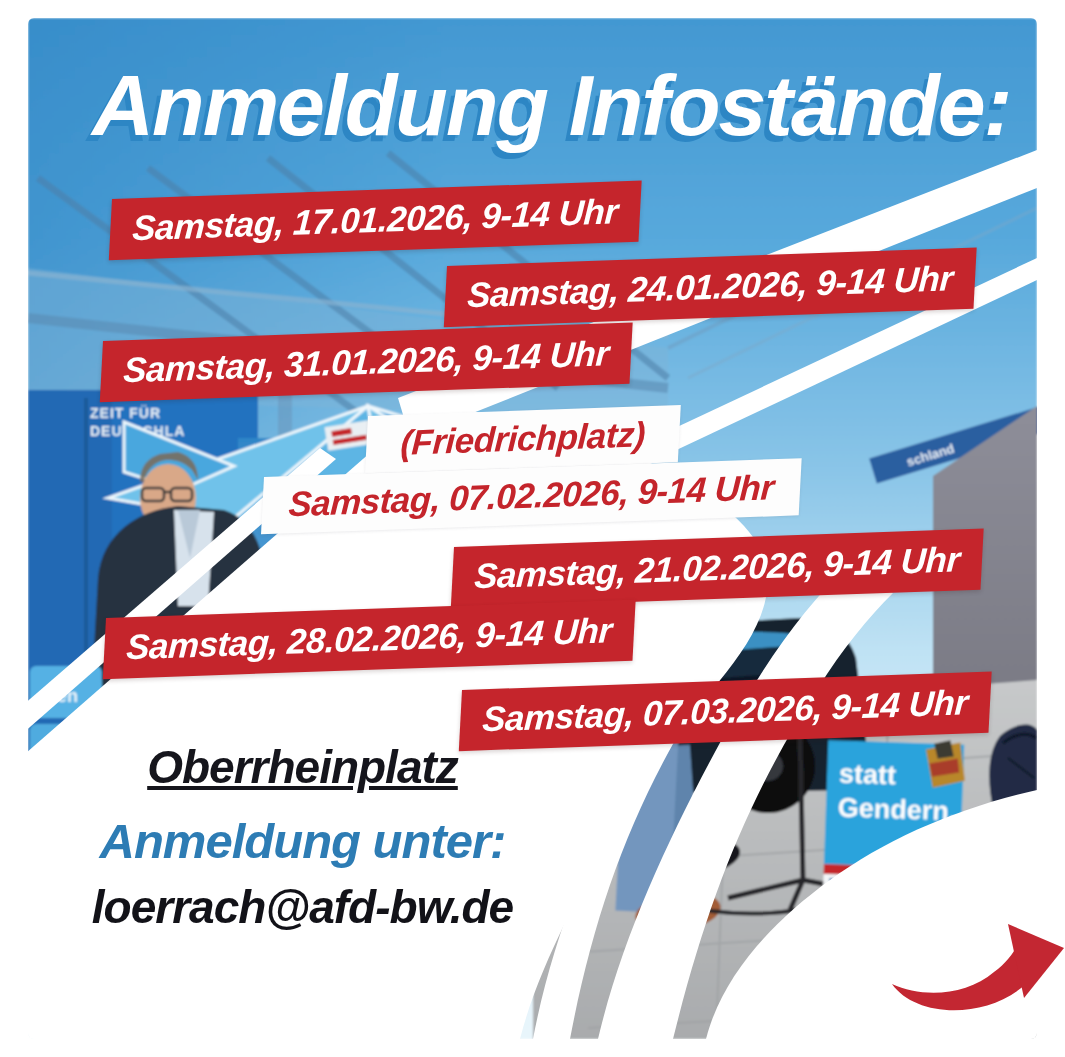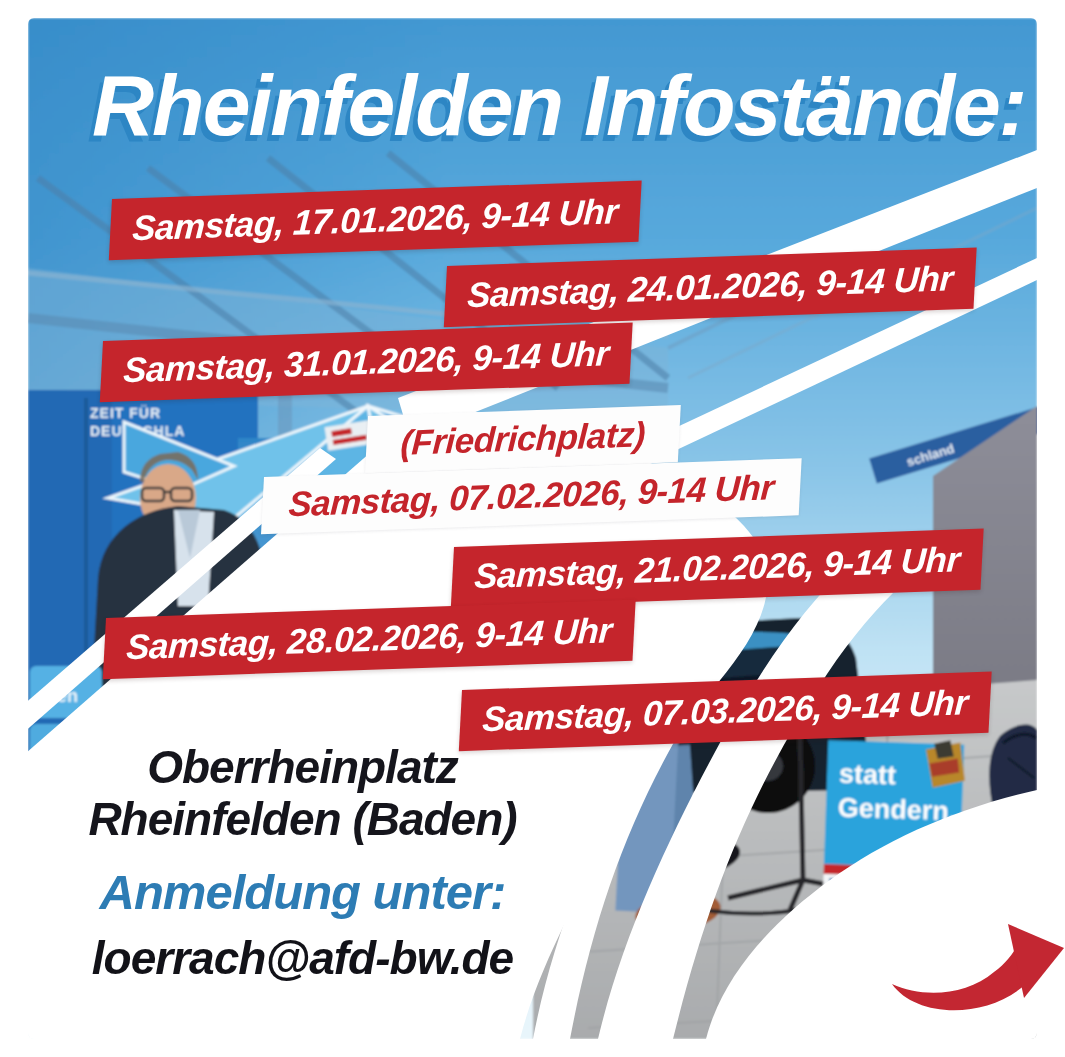--- a/index.html
+++ b/index.html
@@ -20,21 +20,21 @@
   .b1{left:112px;top:199px;}
   .b2{left:447px;top:266px;}
   .b3{left:103px;top:341px;}
   .b4{left:368px;top:416px;padding:10px 34px 12px;}
   .b5{left:264px;top:477px;padding:10px 26px 12px;}
   .b6{left:454px;top:547px;}
   .b7{left:106px;top:618px;}
   .b8{left:462px;top:690px;}
 
   .loc-block{position:absolute;left:30px;top:742px;width:545px;text-align:center;}
-  .loc-line1,.loc-line2{font:italic 800 46px/1.12 "Liberation Sans",sans-serif;letter-spacing:-1px;color:#15151c;}
+  .loc-line1,.loc-line2{font:italic 800 46px/1.12 "Liberation Sans",sans-serif;letter-spacing:-1px;color:#15151c;text-decoration:underline;}
   .reg-label{margin-top:22px;font:italic 800 49px/1.05 "Liberation Sans",sans-serif;letter-spacing:-1px;color:#2d7cb4;}
   .reg-email{margin-top:16px;font:italic 800 46px/1.05 "Liberation Sans",sans-serif;letter-spacing:-1px;color:#121218;}
 
   .afd-logo{position:absolute;left:858px;top:850px;width:210px;height:200px;}
   .afd-text{position:absolute;left:0;top:0;font:800 110px/1 "Liberation Sans",sans-serif;
             color:#3aa2da;letter-spacing:-7px;}
   .afd-arrow{position:absolute;left:28px;top:62px;}
 </style>
 </head>
 <body>
@@ -218,34 +218,33 @@
         <path d="M 370 380 L 1009 132 L 1009 170 L 382 420 Z"></path>
         <path d="M 600 432 L 1009 240 L 1009 262 L 606 452 Z"></path>
         <path d="M 0 1021 L 0 750 L 398 388 L 500 400 C 640 440 740 500 740 560 C 740 640 640 700 590 800 C 550 880 510 950 492 1021 Z"></path>
         <path d="M 505 1021 C 525 915 570 810 615 720 C 640 670 670 630 700 605 L 720 620 C 700 640 680 665 660 700 C 600 800 565 900 542 1021 Z"></path>
         <path d="M 570 1021 C 595 915 645 810 700 710 C 740 640 780 585 820 548 L 865 575 C 840 600 815 630 790 670 C 720 780 680 880 645 1021 Z"></path>
         <path d="M 1009 772 C 930 790 860 820 802 862 C 744 904 694 958 678 1021 L 1009 1021 Z"></path>
       </g>
     </svg>
   </div>
 
-  <div class="title">Rheinfelden Infostände:</div>
+  <div class="title">Anmeldung Infostände:</div>
 
   <div class="banner b1">Samstag, 17.01.2026, 9-14 Uhr</div>
   <div class="banner b2">Samstag, 24.01.2026, 9-14 Uhr</div>
   <div class="banner b3">Samstag, 31.01.2026, 9-14 Uhr</div>
   <div class="banner white b4">(Friedrichplatz)</div>
   <div class="banner white b5">Samstag, 07.02.2026, 9-14 Uhr</div>
   <div class="banner b6">Samstag, 21.02.2026, 9-14 Uhr</div>
   <div class="banner b7">Samstag, 28.02.2026, 9-14 Uhr</div>
   <div class="banner b8">Samstag, 07.03.2026, 9-14 Uhr</div>
 
   <div class="loc-block">
     <div class="loc-line1">Oberrheinplatz</div>
-    <div class="loc-line2">Rheinfelden (Baden)</div>
     <div class="reg-label">Anmeldung unter:</div>
     <div class="reg-email">loerrach@afd-bw.de</div>
   </div>
 
   <div class="afd-logo">
     <svg class="afd-arrow" width="180" height="122" viewBox="0 0 180 122">
       <path d="M 6 72 C 30 106 100 108 140 72 C 147 65 153 58 158 50 L 132 32 C 127 42 119 52 108 60 C 80 84 36 86 6 72 Z" fill="#c32732"></path>
       <path d="M 122 12 L 178 36 L 138 86 Z" fill="#c32732"></path>
     </svg>
   </div>

